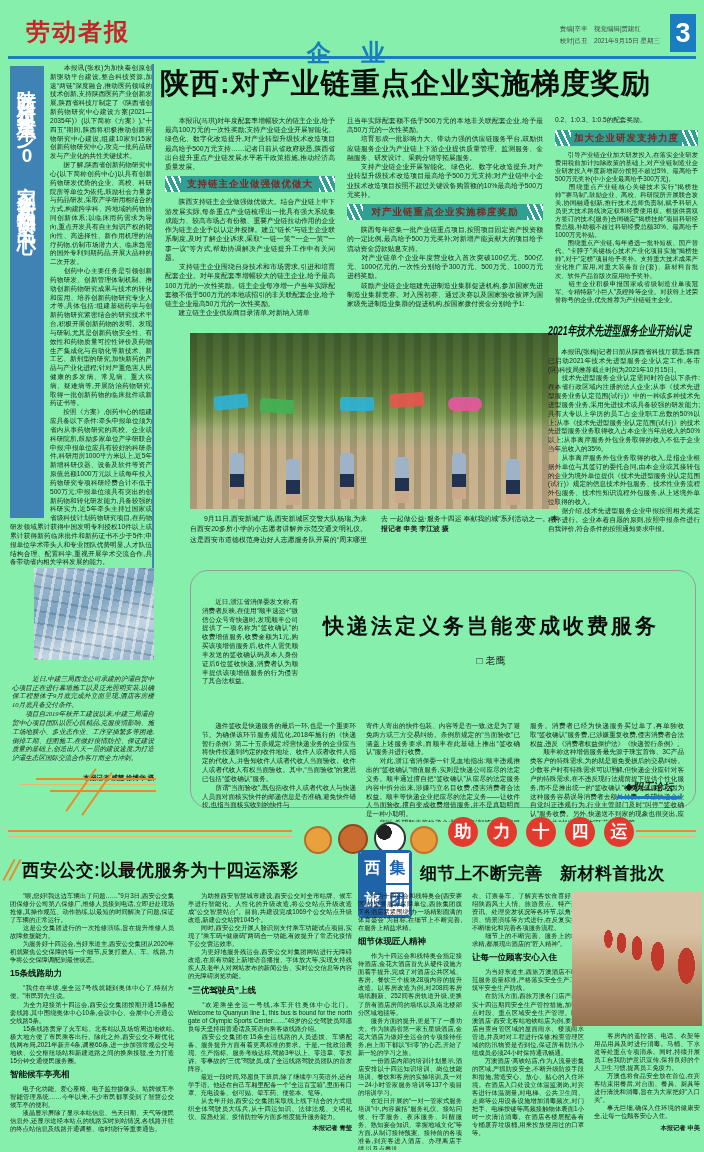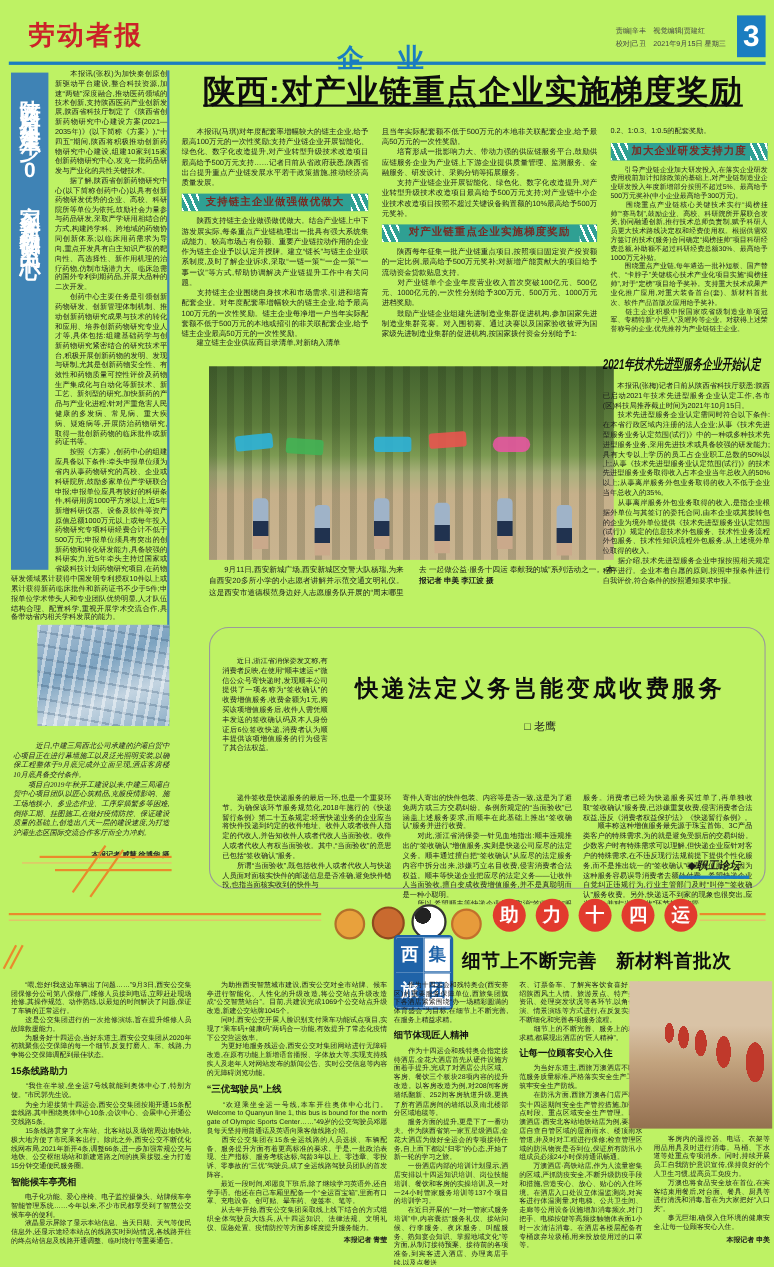--- a/index.html
+++ b/index.html
@@ -1,16 +1,16 @@
 <!DOCTYPE html>
 <html><head>
 <meta charset="utf-8">
 <style>
   html,body{margin:0;padding:0;background:#e8e8e8;}
-  #page{position:relative;width:704px;height:1152px;background:#bef264;overflow:hidden;
+  #page{position:relative;width:704px;height:1152px;background:#86efac;overflow:hidden;
         font-family:"Liberation Sans","DejaVu Sans",sans-serif;color:#1a1a1a;}
   
   .masthead{position:absolute;left:26px;top:16px;font-family:"Liberation Serif","DejaVu Serif",serif;
             font-size:24px;font-weight:900;color:#cc2229;letter-spacing:2px;}
   .section-title{position:absolute;left:0;right:0;top:22px;text-align:center;
             font-size:24px;font-weight:900;color:#1a7dc0;letter-spacing:12px;margin-top:15px;}
   .hdr-meta{position:absolute;right:44px;top:23px;text-align:left;font-size:6.5px;line-height:1.8;color:#444;}
   .page-box{position:absolute;right:8px;top:14px;width:26px;height:38px;background:#1a7dc0;color:#fff;
             font-size:27px;font-weight:900;text-align:center;line-height:38px;}
   .hdr-rule{position:absolute;left:8px;right:8px;top:56px;height:3px;background:#1a7dc0;}
@@ -32,22 +32,22 @@
          repeating-linear-gradient(10deg,rgba(40,70,100,.25) 0 2px,transparent 2px 12px),
          linear-gradient(160deg,#a9c0d4,#7da3c0 40%,#c3d4e1 68%,#8fb0c8);}
   .bldg-caption{position:absolute;left:12px;top:666px;width:142px;font-style:italic;
        font-family:"Liberation Serif","DejaVu Serif",serif;color:#222;}
   .cap-credit{display:block;text-align:right;font-weight:bold;font-style:normal;margin-top:2px;}
   .orange-deco{position:absolute;left:10px;top:770px;width:148px;height:48px;}
   .oline{position:absolute;height:2px;background:#e98a2c;}
   .oline.thin{height:1px;background:#f0b36a;}
   .oslash{position:absolute;width:2px;height:52px;background:#e98a2c;transform:rotate(35deg);}
   
-  .main-headline{position:absolute;left:160px;top:64px;width:540px;text-align:center;
-       font-size:29px;font-weight:900;letter-spacing:1px;color:#0d0d0d;text-decoration:underline;}
+  .main-headline{position:absolute;left:160px;top:64px;width:540px;text-align:left;
+       font-size:29px;font-weight:900;letter-spacing:1px;color:#0d0d0d;}
   .tcol{position:absolute;top:116px;overflow:hidden;}
   .tcol1{left:165px;width:170px;height:218px;}
   .tcol2{left:347px;width:196px;height:218px;}
   .tcol3{left:555px;width:143px;height:196px;}
   .teal-banner{position:relative;margin:5px 0;height:16px;line-height:16px;background:#2fa093;
        color:#7b2a22;font-weight:900;font-size:9.5px;text-align:center;letter-spacing:1px;overflow:hidden;}
   .teal-banner::before,.teal-banner::after{content:"";position:absolute;top:0;bottom:0;width:16px;
        background:repeating-linear-gradient(65deg,#ffffff 0 2px,transparent 2px 6px);}
   .teal-banner::before{left:0;}
   .teal-banner::after{right:0;}
@@ -244,20 +244,21 @@
     <span>力</span>
     <span>十</span>
     <span>四</span>
     <span>运</span>
   </div>
 
   <div class="bus-deco">
       <i></i>
       <i style="left:6px;"></i>
     </div>
+  <div class="bus-headline">西安公交:以最优服务为十四运添彩</div>
   <div class="bus-cols">
     <div class="bus-col">
       <div class="body-txt sz62">　　“喂,您好!我这边车辆出了问题……”9月3日,西安公交集团保修分公司第八保修厂,维修人员接到电话,立即赶赴现场抢修,其操作规范、动作熟练,以最短的时间解决了问题,保证了车辆的正常运行。
 　　这是公交集团进行的一次抢修演练,旨在提升维修人员故障救援能力。
 　　为服务好十四运会,当好东道主,西安公交集团从2020年初就聚焦公交保障的每一个细节,反复打磨人、车、线路,力争将公交保障调配到最佳状态。</div>
       <div class="subhead">15条线路助力</div>
       <div class="body-txt sz62">　　“我住在半坡,坐全运7号线就能到奥体中心了,特别方便。”市民郭先生说。
 　　为全力迎接第十四运会,西安公交集团按期开通15条配套线路,其中围绕奥体中心10条,会议中心、会展中心开通公交线路5条。
 　　15条线路贯穿了火车站、北客站以及场馆周边地铁站,极大地方便了市民乘客出行。除此之外,西安公交不断优化线网布局,2021年新开4条,调整66条,进一步加强常规公交与地铁、公交枢纽场站和新建道路之间的换乘接驳,全力打造15分钟交通便民服务圈。</div>
       <div class="subhead">智能候车亭亮相</div>

